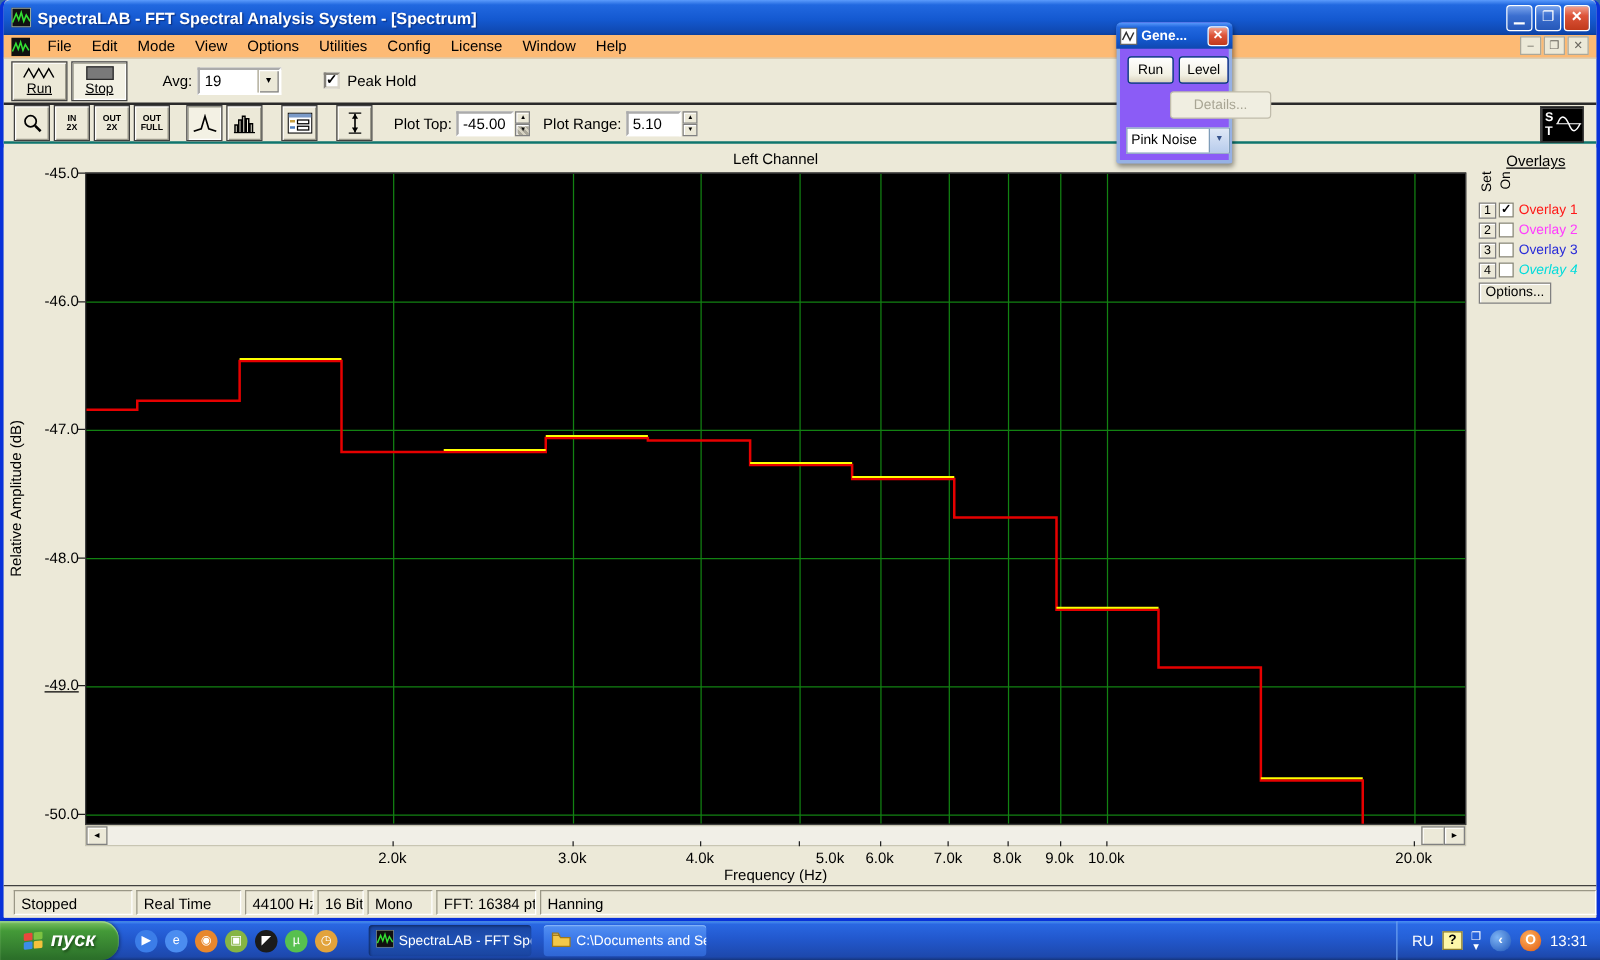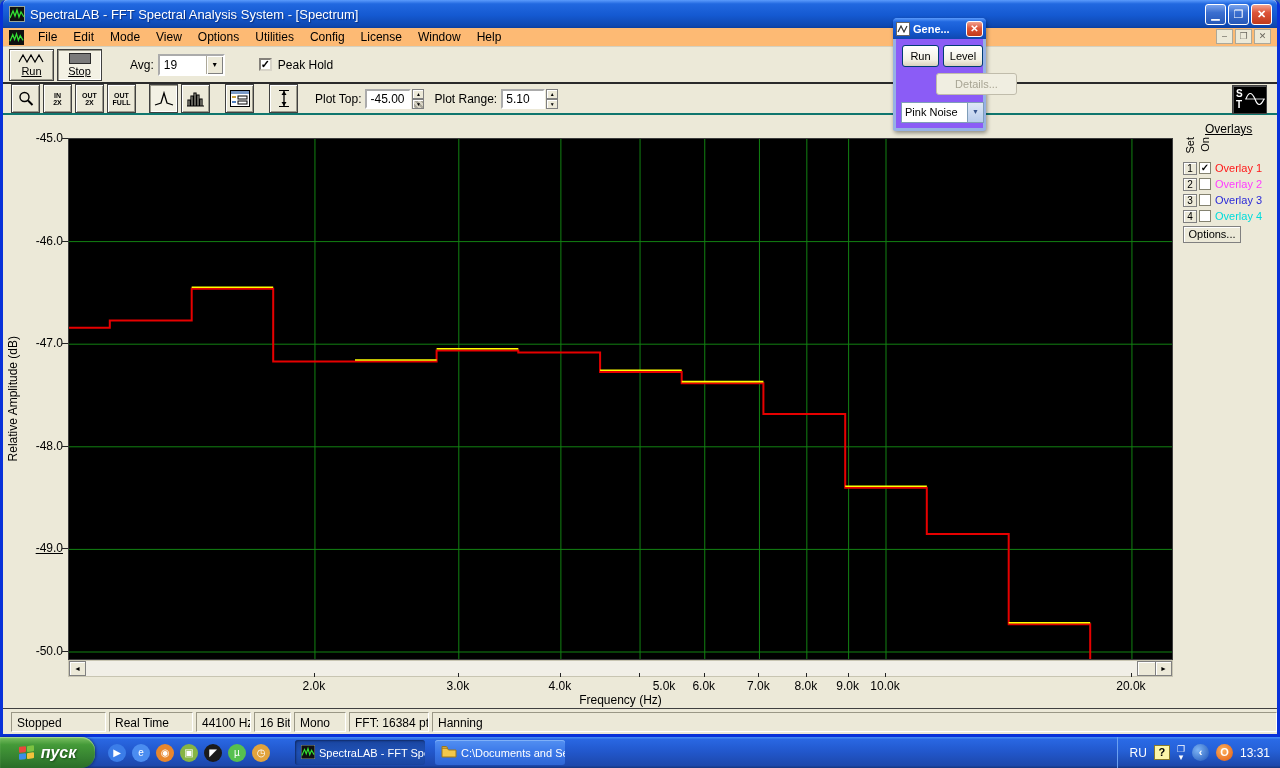--- a/index.html
+++ b/index.html
@@ -8,21 +8,21 @@
   .screen { position:relative; width:1280px; height:768px; background:#3a6ea5; }
 
   
   .app-window { position:absolute; left:0; top:0; width:1280px; height:737px;
     background:#ece9d8; border-left:3px solid #0831d9; border-right:3px solid #0831d9;
     border-bottom:3px solid #0831d9; border-radius:6px 6px 0 0; }
   .titlebar { position:relative; height:28px; border-radius:5px 5px 0 0;
     background:linear-gradient(180deg,#5b9bfc 0%,#2168e0 14%,#1459d1 55%,#0f48b0 92%,#0b3f9e 100%);
     display:flex; align-items:center; padding:0 6px; }
   .titlebar .app-icon { width:16px; height:16px; margin-right:5px; flex:none; }
-  .titlebar .title-text { color:#fff; font-weight:normal; font-size:13px;
+  .titlebar .title-text { color:#fff; font-weight:bold; font-size:13px;
     text-shadow:1px 1px 1px #0a3080; white-space:nowrap; }
   .win-controls { position:absolute; right:5px; top:4px; display:flex; gap:2px; }
   .win-btn { width:21px; height:21px; border-radius:3px; border:1px solid #fff;
     color:#fff; font-size:11px; line-height:18px; text-align:center;
     background:linear-gradient(180deg,#7ba4ec 0%,#3b6fd0 40%,#2658b8 100%); }
   .win-btn.close { background:linear-gradient(180deg,#f2a390 0%,#dd5439 40%,#c13a1c 100%); font-weight:bold; }
 
   
   .menubar { height:19px; background:#fdba74; display:flex; align-items:center;
     padding:0 4px; border-bottom:1px solid #d4d0bf; position:relative; }
@@ -293,20 +293,21 @@
         <svg width="33" height="27" viewBox="0 0 33 27">
             <text x="3" y="11" fill="#fff" font-size="10" font-weight="bold" font-family="Liberation Sans,sans-serif">S</text>
             <text x="3" y="22" fill="#fff" font-size="10" font-weight="bold" font-family="Liberation Sans,sans-serif">T</text>
             <line x1="12" y1="13" x2="32" y2="13" stroke="#fff" stroke-width="0.8"></line>
             <path d="M13,13 q4,-11 9,0 q4,11 9,0" stroke="#fff" fill="none" stroke-width="1.2"></path>
           </svg>
       </div>
     </div>
 
     <div class="main">
+      <div class="chart-title">Left Channel</div>
       <div class="ylabel">
           <span>Relative Amplitude (dB)</span>
         </div>
       <div id="y-ticks">
           <div class="ytick-label" style="left: 16px; top: 13px;">-45.0</div>
           <div class="ytick-mark" style="left: 59px; top: 20px;"></div>
           <div class="ytick-label" style="left: 16px; top: 115.6px;">-46.0</div>
           <div class="ytick-mark" style="left: 59px; top: 122.6px;"></div>
           <div class="ytick-label" style="left: 16px; top: 218.2px;">-47.0</div>
           <div class="ytick-mark" style="left: 59px; top: 225.2px;"></div>
@@ -392,21 +393,21 @@
               <span class="ov-lab" style="color: rgb(255, 60, 255);">Overlay 2</span>
             </div>
             <div class="ov-row">
               <span class="ov-num">3</span>
               <span class="ov-chk"></span>
               <span class="ov-lab" style="color: rgb(42, 42, 216);">Overlay 3</span>
             </div>
             <div class="ov-row">
               <span class="ov-num">4</span>
               <span class="ov-chk"></span>
-              <span class="ov-lab" style="color: rgb(0, 220, 220);">Overlay 4</span>
+              <span class="ov-lab" style="color: rgb(0, 220, 220); font-style: italic;">Overlay 4</span>
             </div>
           </div>
         <div class="ov-options">Options...</div>
       </div>
     </div>
 
     <div class="statusbar" id="status-bar">
         <div class="status-panel" style="left: 8px; width: 95px;">Stopped</div>
         <div class="status-panel" style="left: 106px; width: 84px;">Real Time</div>
         <div class="status-panel" style="left: 193px; width: 55px;">44100 Hz</div>

